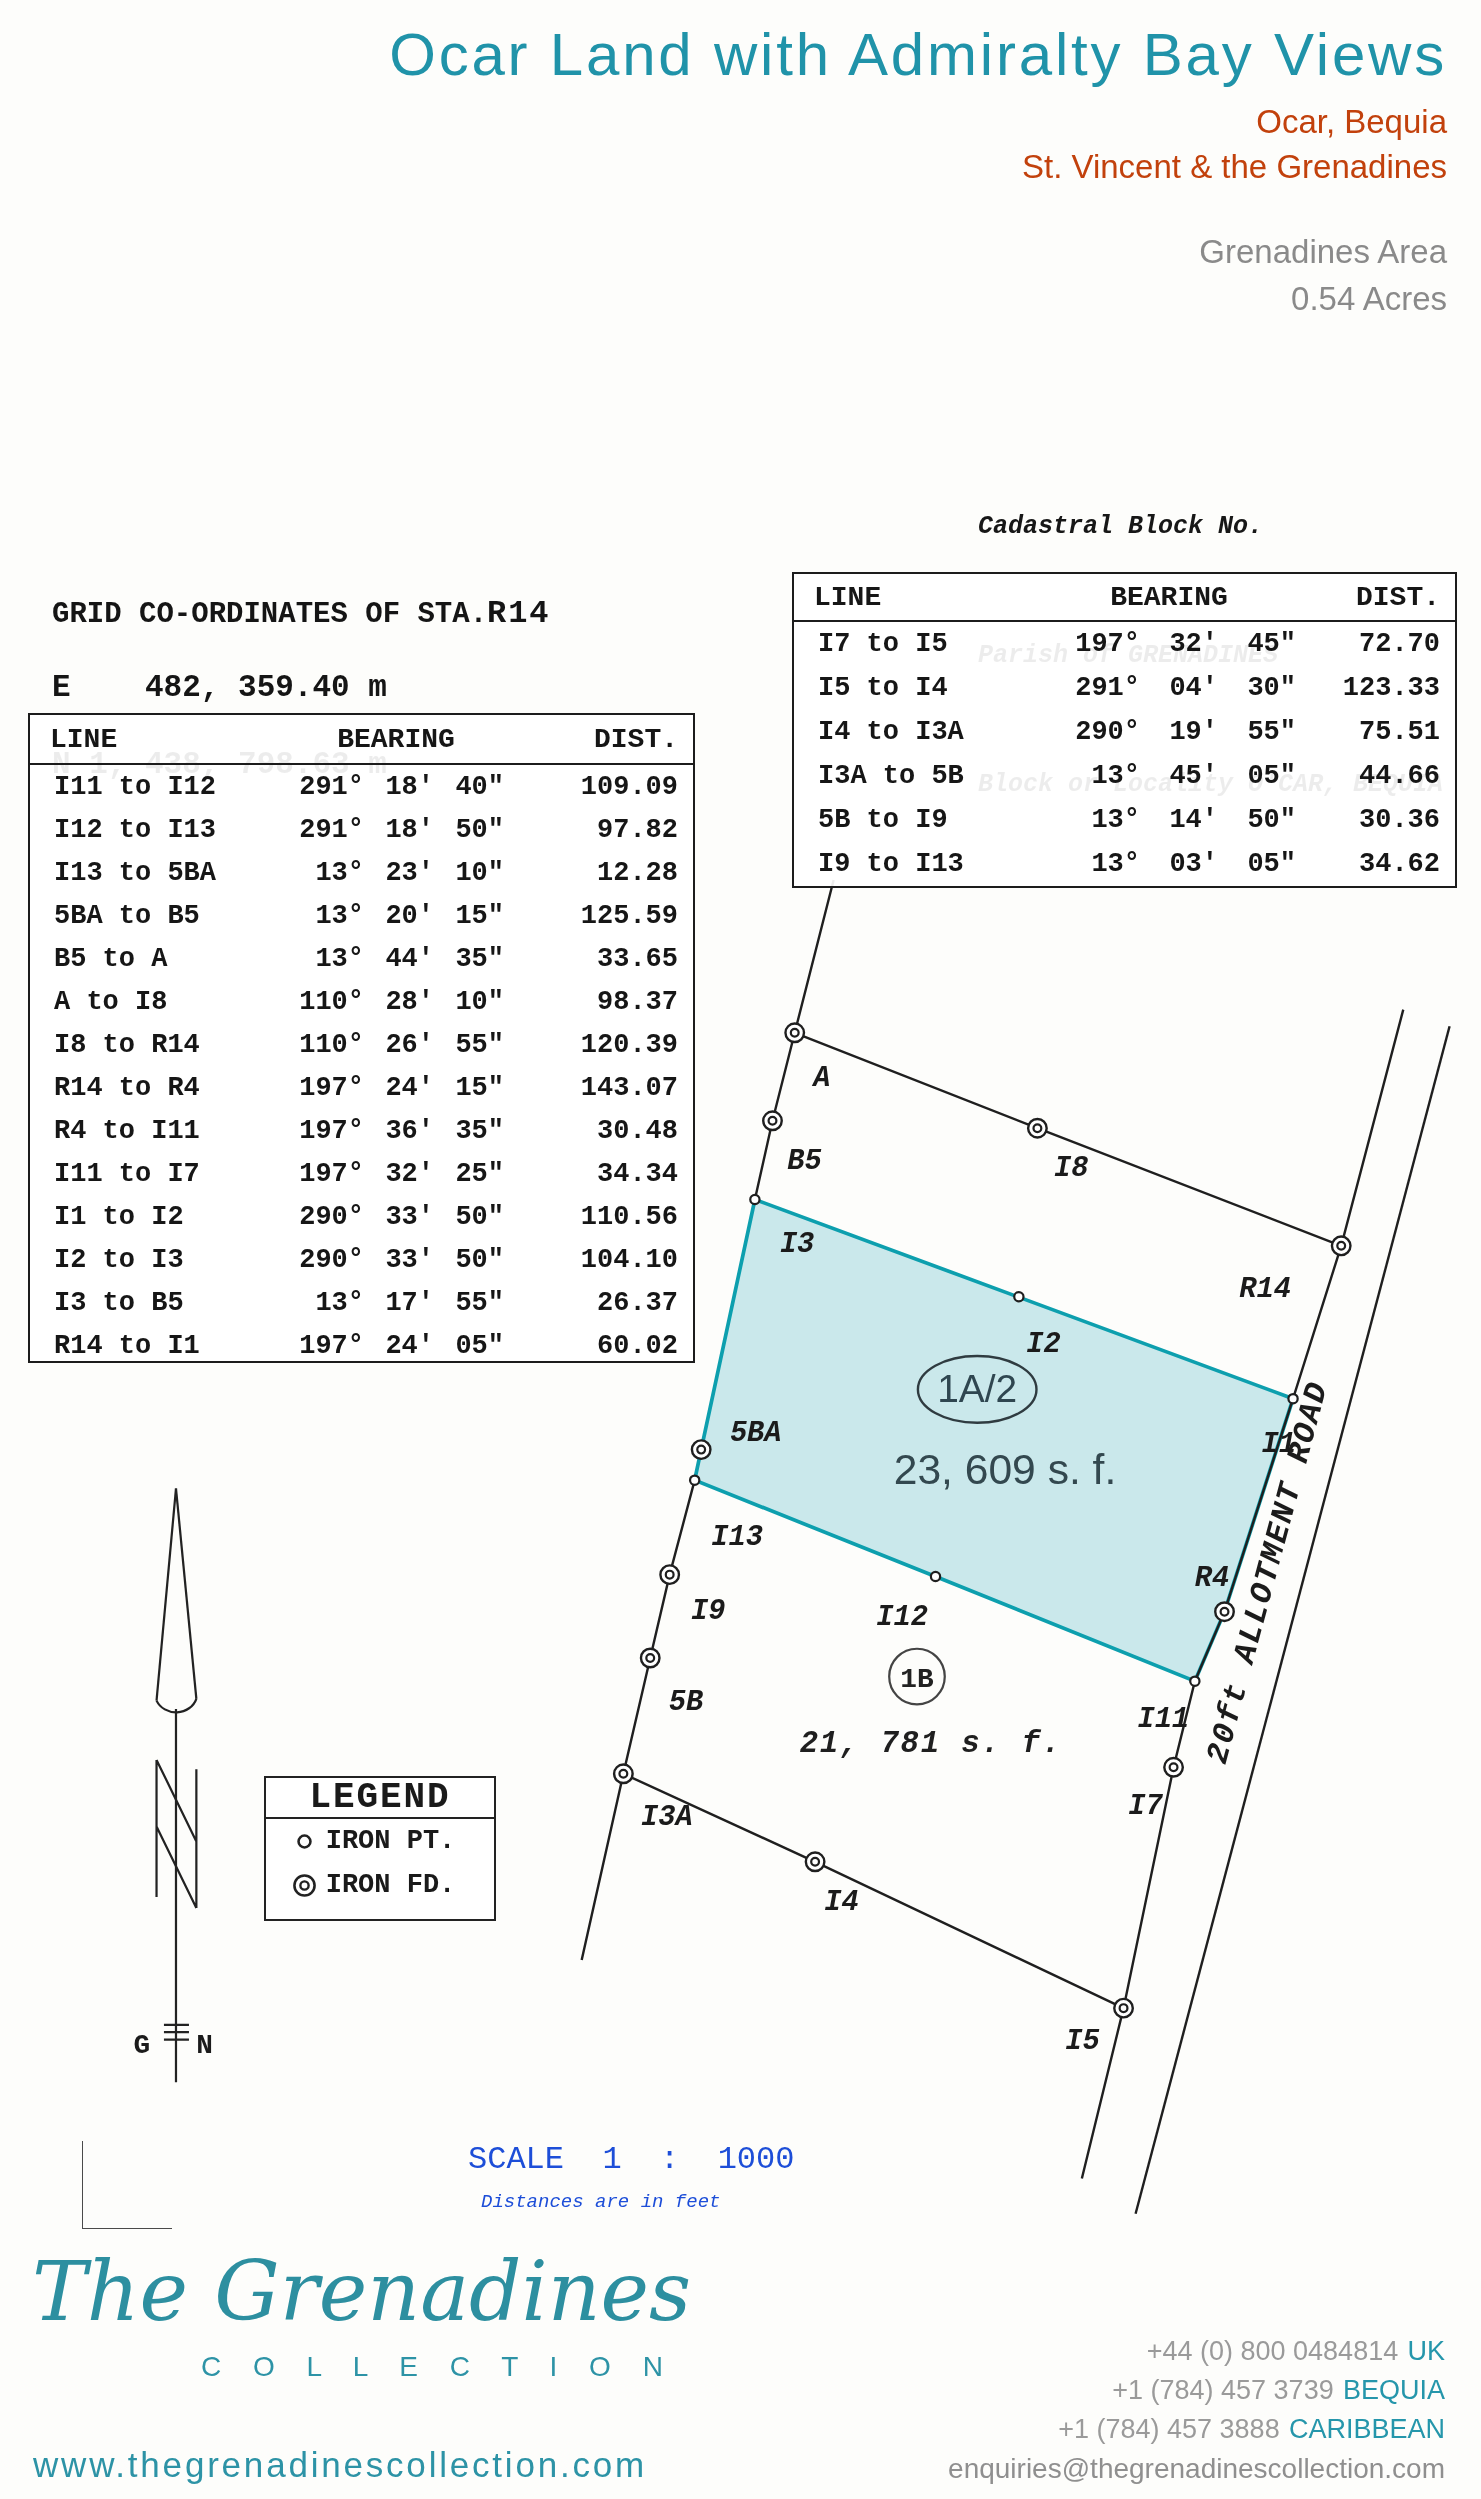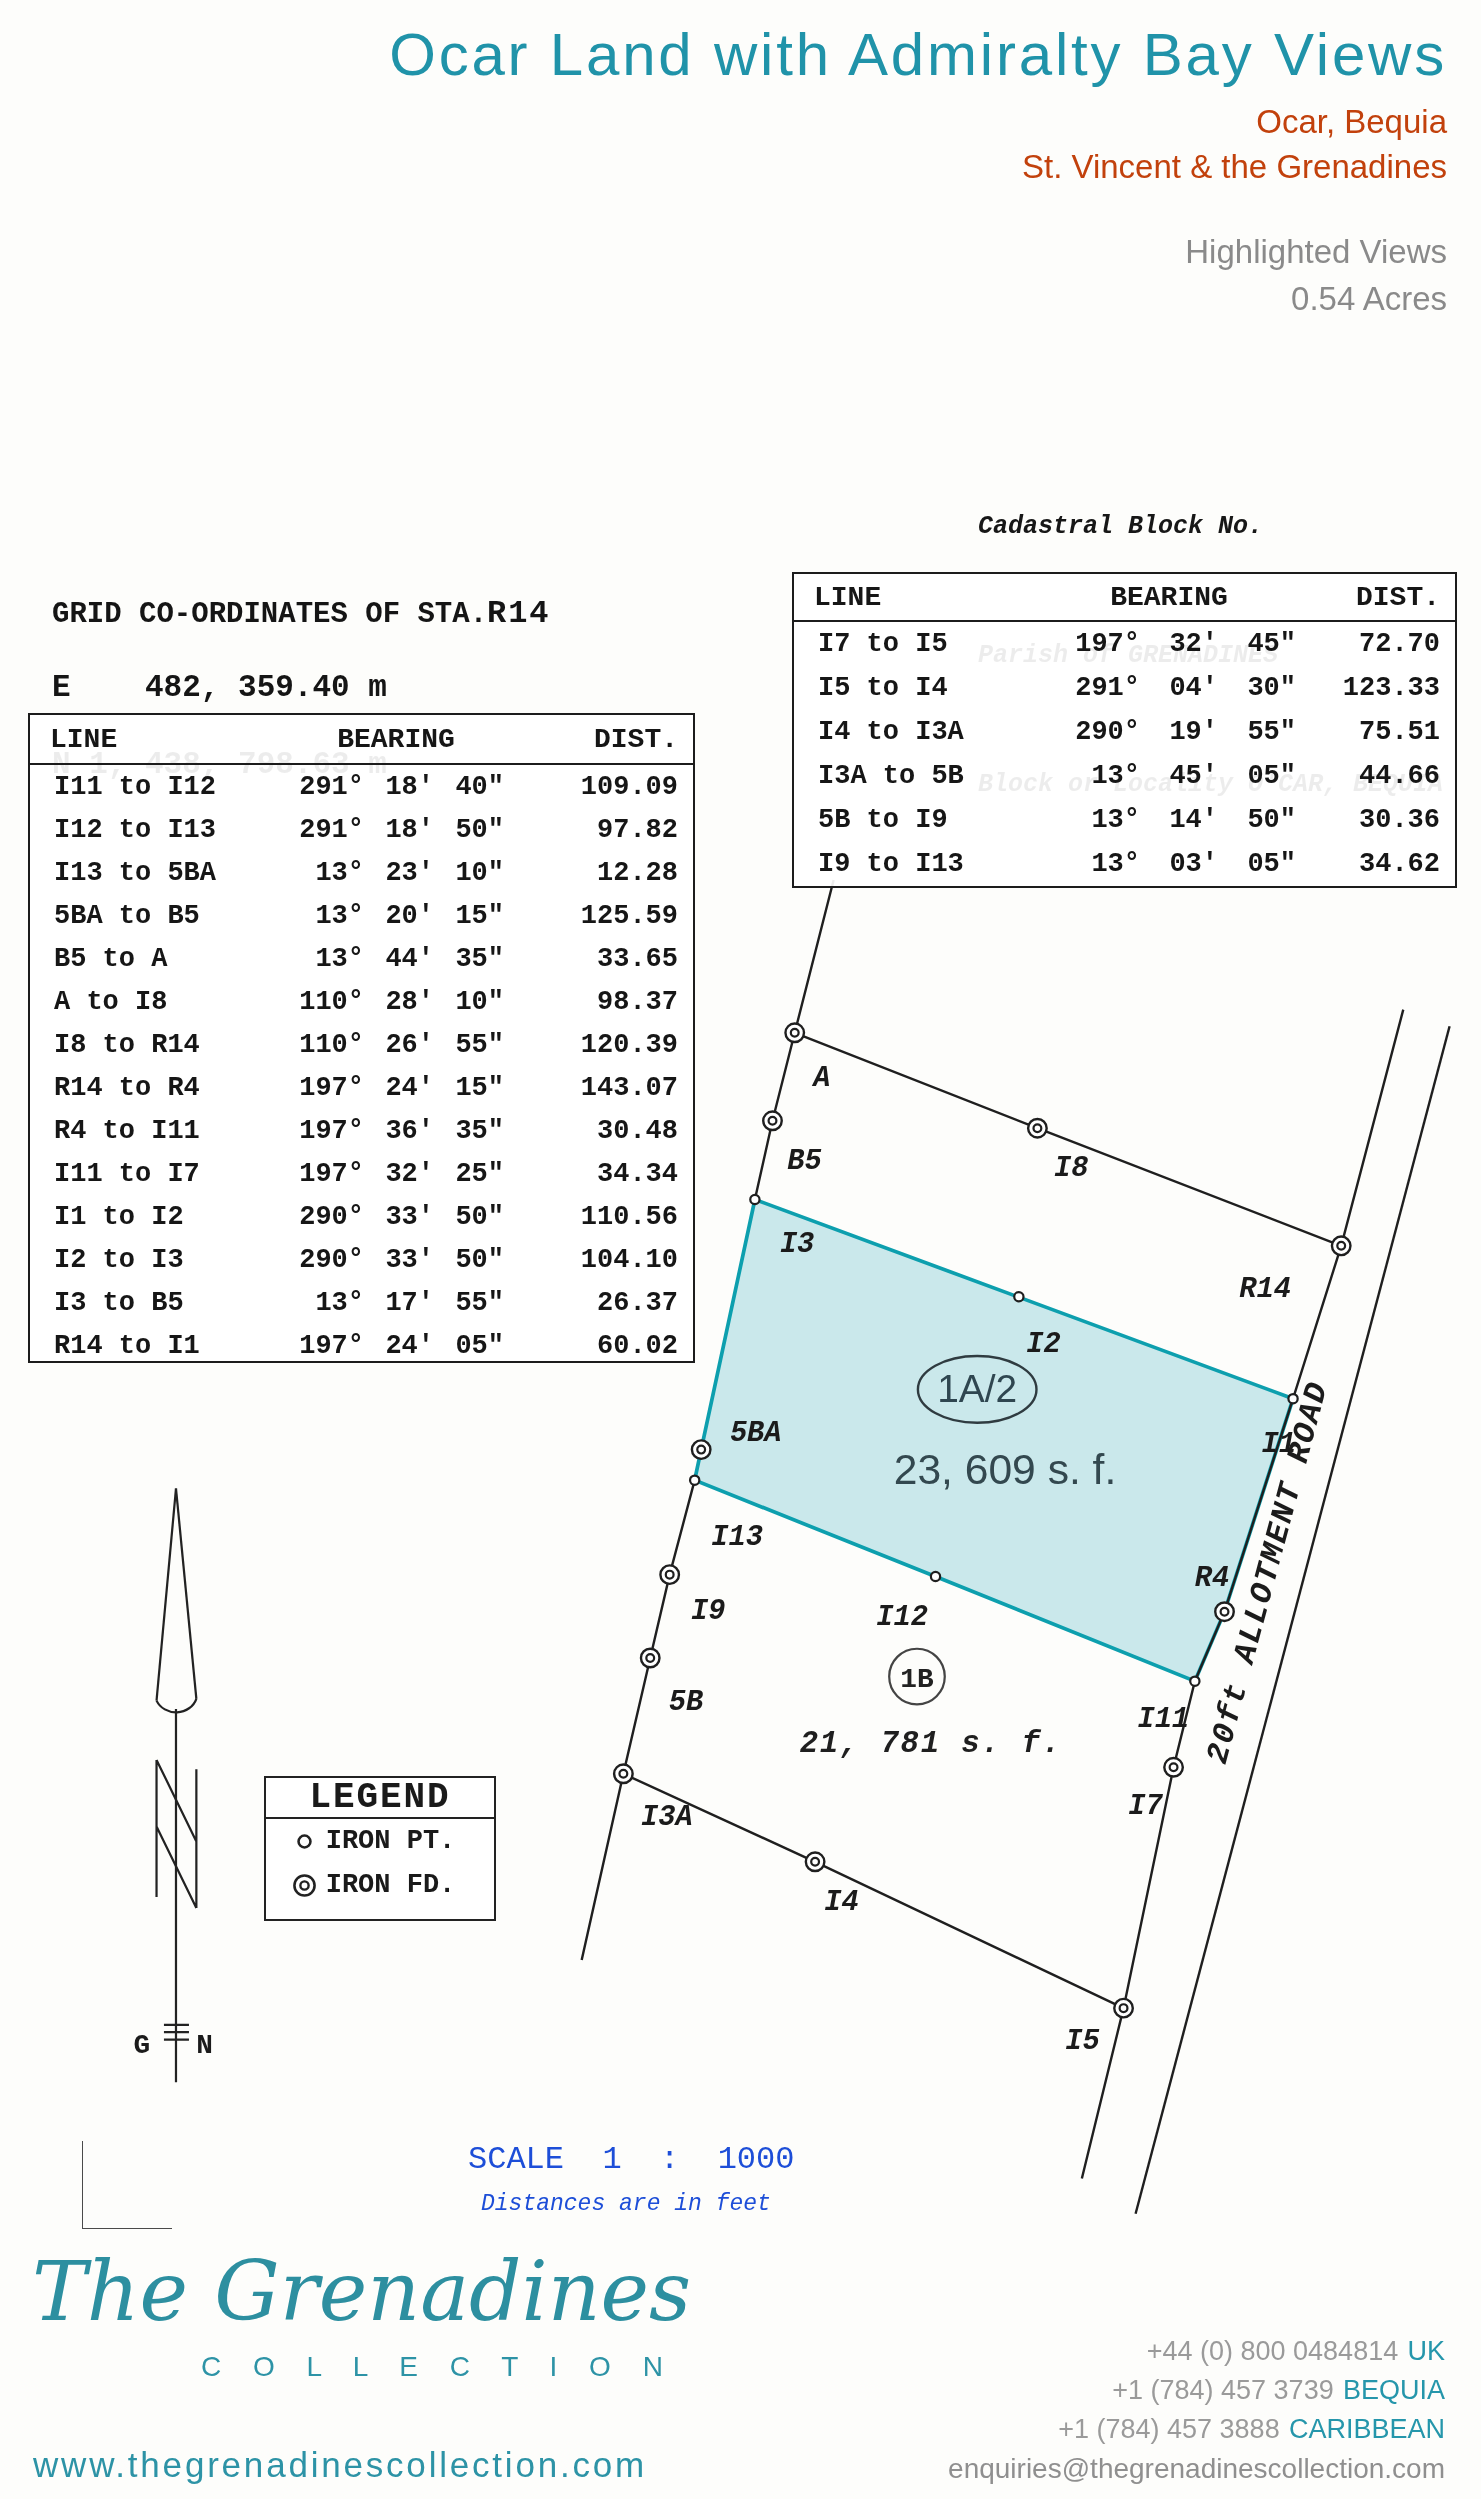--- a/index.html
+++ b/index.html
@@ -45,21 +45,21 @@
           border:2.8px solid #222;background:#fff;color:#1a1a1a;
           font-family:"Liberation Mono","DejaVu Sans Mono",monospace;font-weight:700;}
   .legend .lg-title{height:39px;border-bottom:2.8px solid #222;display:flex;align-items:center;
           justify-content:center;font-size:36px;letter-spacing:1.9px;}
   .legend .lg-row{display:flex;align-items:center;height:44px;padding-left:16.7px;font-size:27px;}
   .legend .lg-icon{width:43px;display:flex;justify-content:center;}
   
   .scaleblock{position:absolute;left:468px;top:2141px;z-index:3;color:#1d4ed8;
           font-family:"Liberation Mono","DejaVu Sans Mono",monospace;font-weight:400;}
   .scale-main{font-size:32px;white-space:pre;}
-  .scale-note{font-size:23px;font-style:italic;margin-top:13px;margin-left:13px;}
+  .scale-note{font-size:19px;font-style:italic;margin-top:13px;margin-left:13px;}
   .cornermark{position:absolute;left:82px;top:2141px;width:89px;height:87px;z-index:3;
           border-left:1.9px solid #4a4a4a;border-bottom:1.9px solid #4a4a4a;}
   
   .logo{position:absolute;left:32px;top:2249px;z-index:3;color:#2d8fa0;}
   .logo-script{font-family:"DejaVu Serif","Liberation Serif",serif;font-style:italic;font-size:82px;line-height:85px;}
   .logo-sub{margin-left:169px;margin-top:16.7px;font-size:28px;letter-spacing:12px;color:#2d93a6;
             font-family:"Liberation Sans","DejaVu Sans",sans-serif;}
   .website{position:absolute;left:33px;top:2445px;z-index:3;font-size:35px;letter-spacing:2.8px;
            color:#2d93a6;font-weight:400;}
   .contacts{position:absolute;right:37px;top:2332px;z-index:3;text-align:right;
@@ -146,21 +146,21 @@
     <text x="1378" y="1700" text-anchor="middle" font-size="34" fill="#1b1b1b" font-family="Liberation Mono, DejaVu Sans Mono, monospace" font-weight="700" font-style="italic" letter-spacing="2" transform="rotate(-75 1378 1700)">20ft ALLOTMENT ROAD</text>
   </svg>
 
 <div class="header">
   <div class="title">Ocar Land with Admiralty Bay Views</div>
   <div class="subtitle">
     <div>Ocar, Bequia</div>
     <div>St. Vincent &amp; the Grenadines</div>
   </div>
   <div class="highlight">
-    <div>Highlighted Views</div>
+    <div>Grenadines Area</div>
     <div>0.54 Acres</div>
   </div>
 </div>
 
 <div class="cadnote">
   <div>Cadastral Block No.</div>
   <div>Parish of GRENADINES</div>
   <div>Block or Locality O'CAR, BEQUIA</div>
 </div>
 

